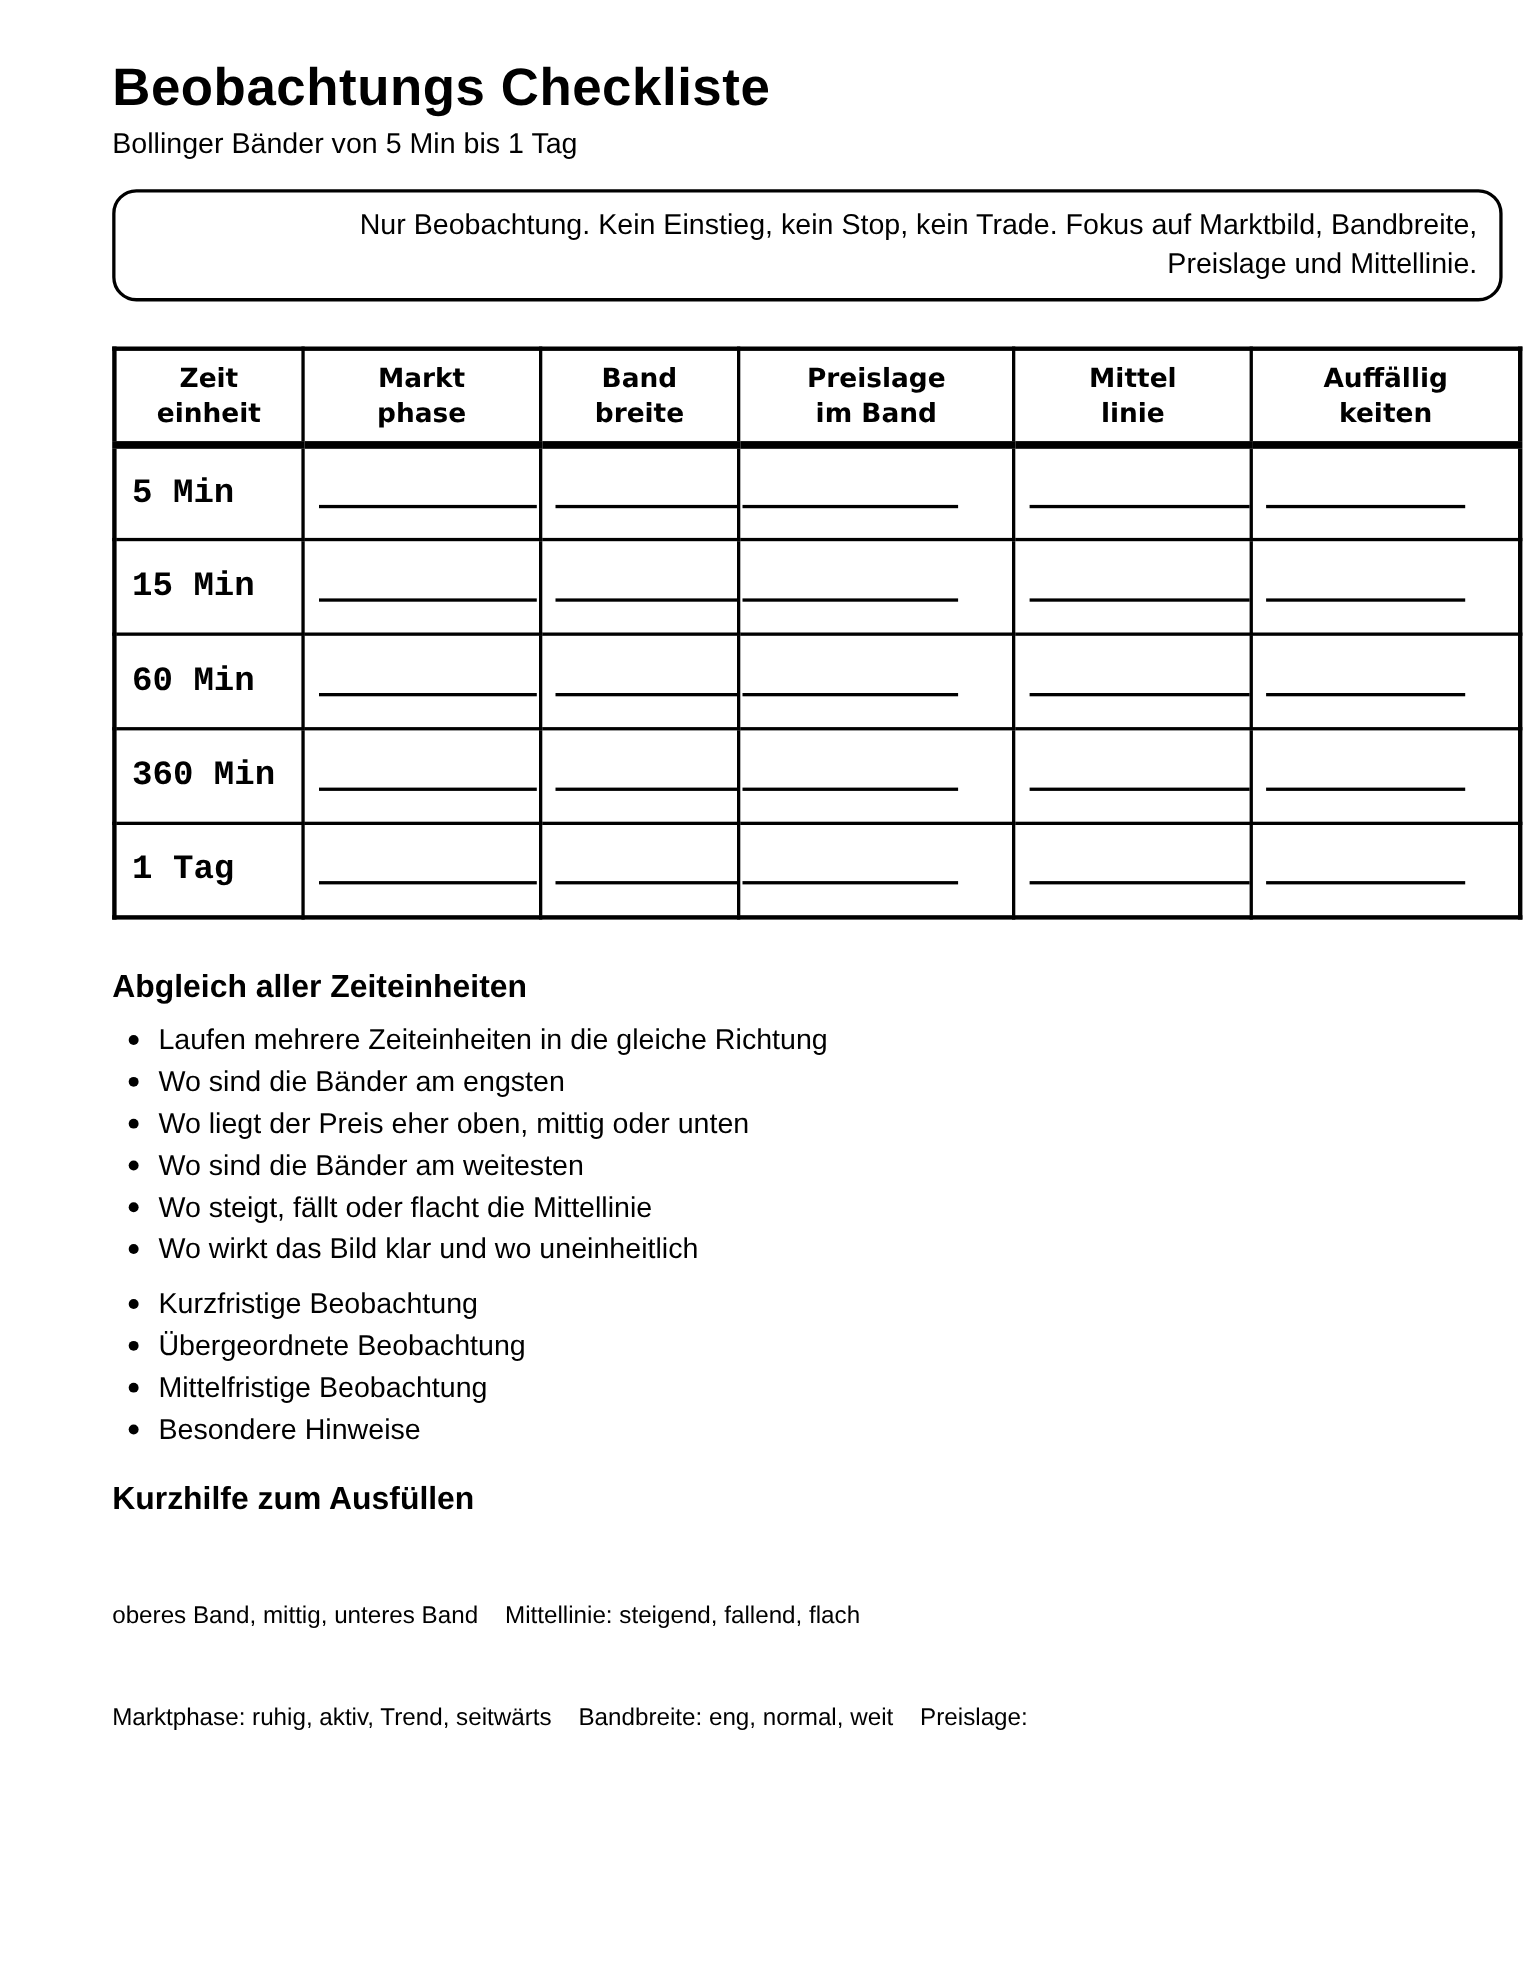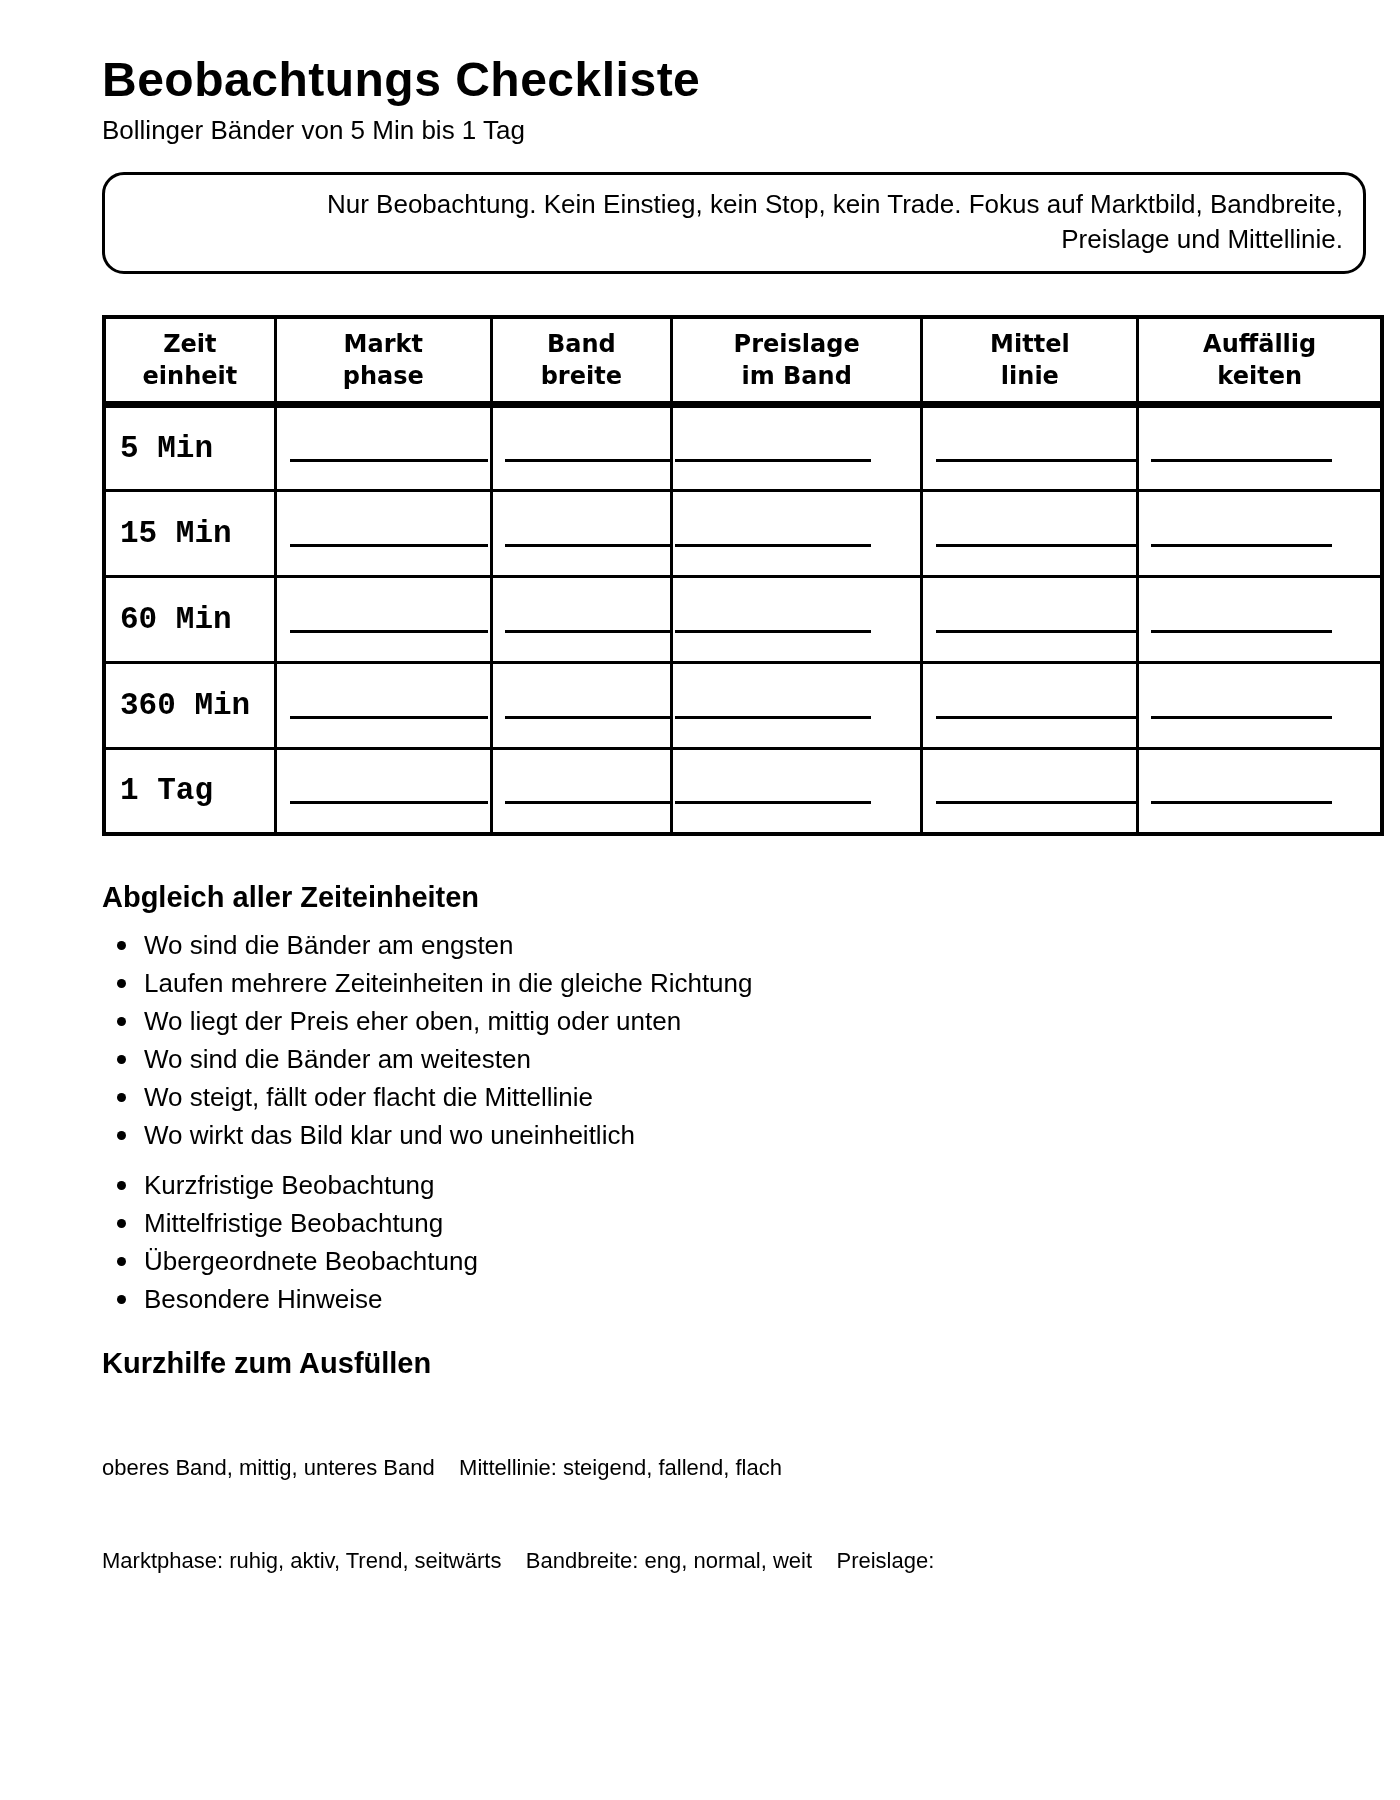--- a/index.html
+++ b/index.html
@@ -252,32 +252,32 @@
           </td>
         <td class="c6">
             <div class="blank-line"></div>
           </td>
       </tr>
     </tbody>
   </table>
 
   <div class="section-heading sec-1">Abgleich aller Zeiteinheiten</div>
   <ul class="bullets">
+    <li><span class="dot"></span><span>Laufen mehrere Zeiteinheiten in die gleiche Richtung</span></li>
     <li><span class="dot"></span><span>Wo sind die Bänder am engsten</span></li>
-    <li><span class="dot"></span><span>Laufen mehrere Zeiteinheiten in die gleiche Richtung</span></li>
     <li><span class="dot"></span><span>Wo liegt der Preis eher oben, mittig oder unten</span></li>
     <li><span class="dot"></span><span>Wo sind die Bänder am weitesten</span></li>
     <li><span class="dot"></span><span>Wo steigt, fällt oder flacht die Mittellinie</span></li>
     <li><span class="dot"></span><span>Wo wirkt das Bild klar und wo uneinheitlich</span></li>
   </ul>
 
   <ul class="bullets">
     <li><span class="dot"></span><span>Kurzfristige Beobachtung</span></li>
+    <li><span class="dot"></span><span>Übergeordnete Beobachtung</span></li>
     <li><span class="dot"></span><span>Mittelfristige Beobachtung</span></li>
-    <li><span class="dot"></span><span>Übergeordnete Beobachtung</span></li>
     <li><span class="dot"></span><span>Besondere Hinweise</span></li>
   </ul>
 
   <div class="quick-help">
     <div class="quick-help-heading">Kurzhilfe zum Ausfüllen</div>
     <div class="quick-help-text">
       <div>oberes Band, mittig, unteres Band    Mittellinie: steigend, fallend, flach</div>
       <div>Marktphase: ruhig, aktiv, Trend, seitwärts    Bandbreite: eng, normal, weit    Preislage:</div>
     </div>
   </div>

